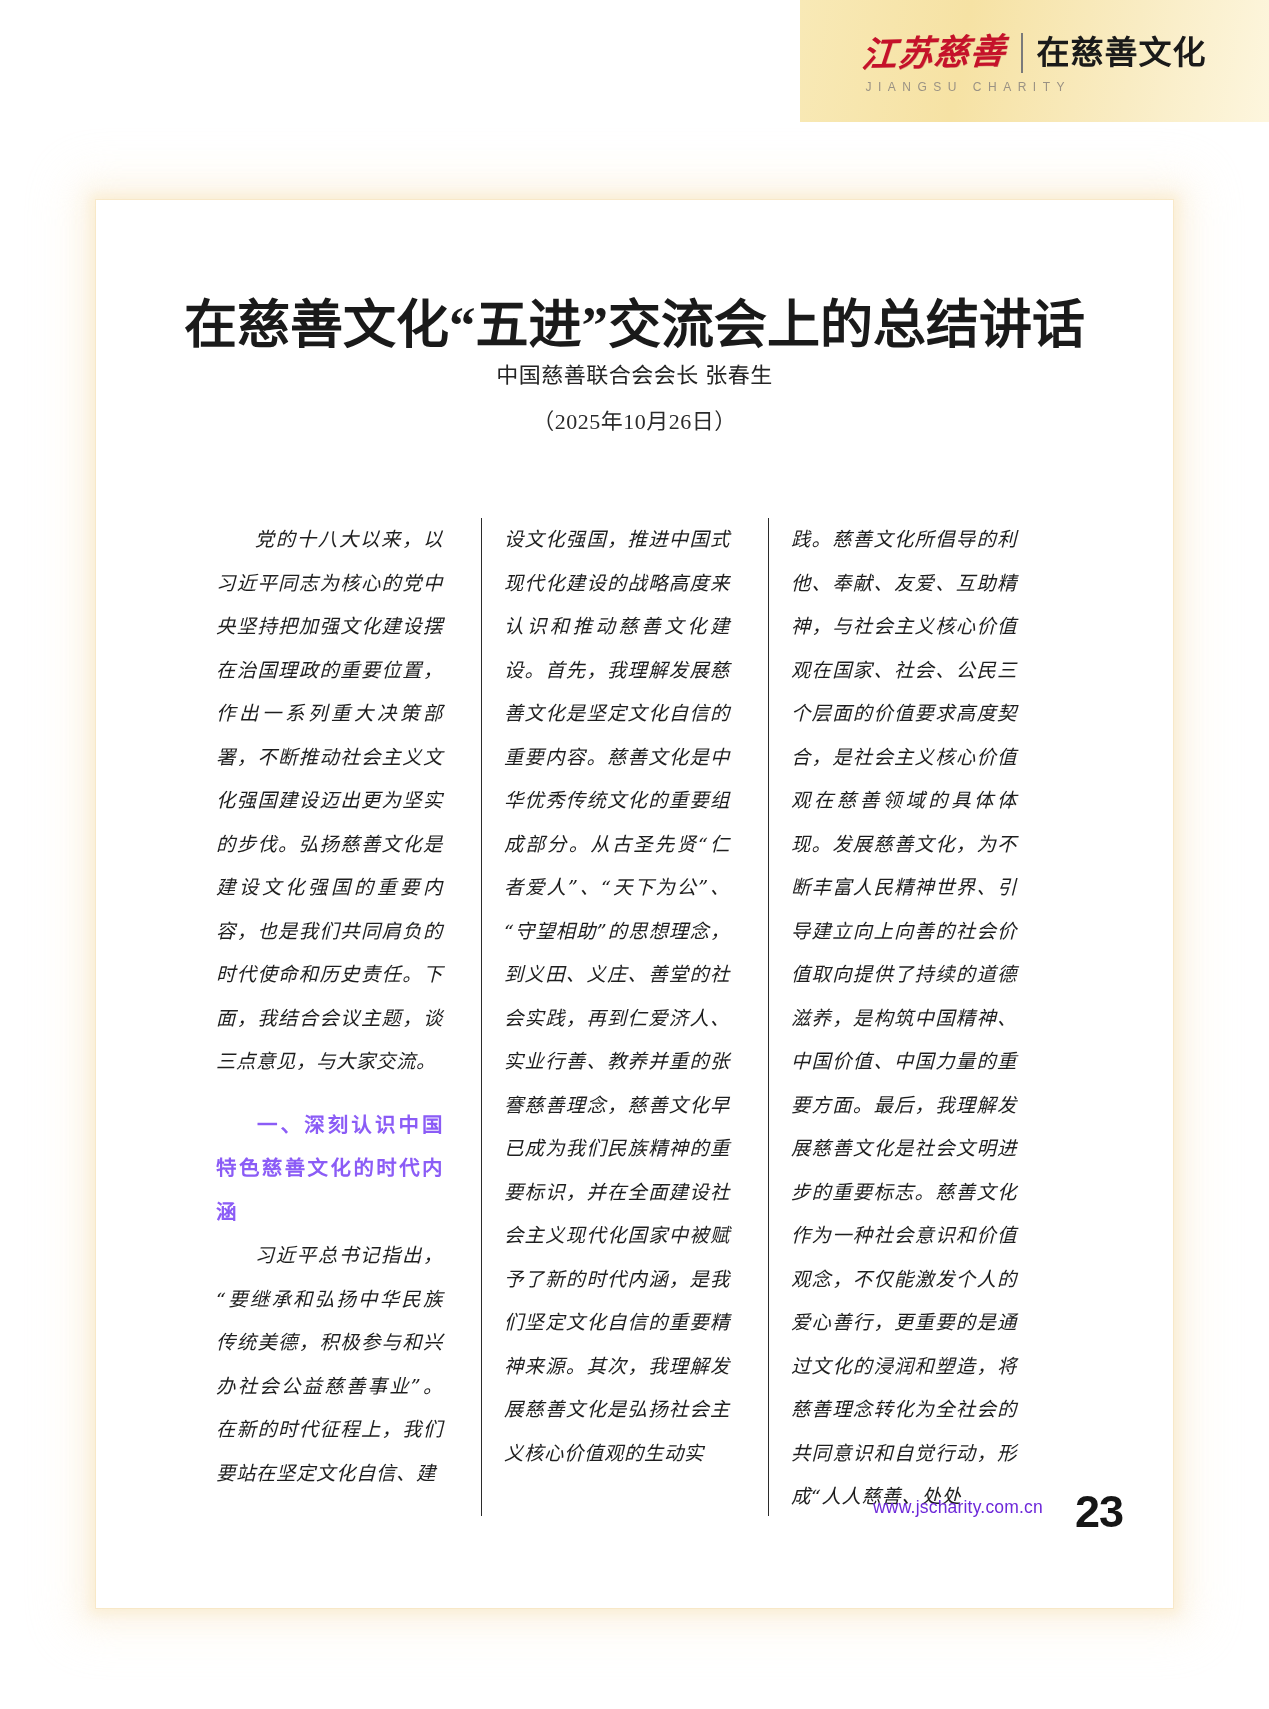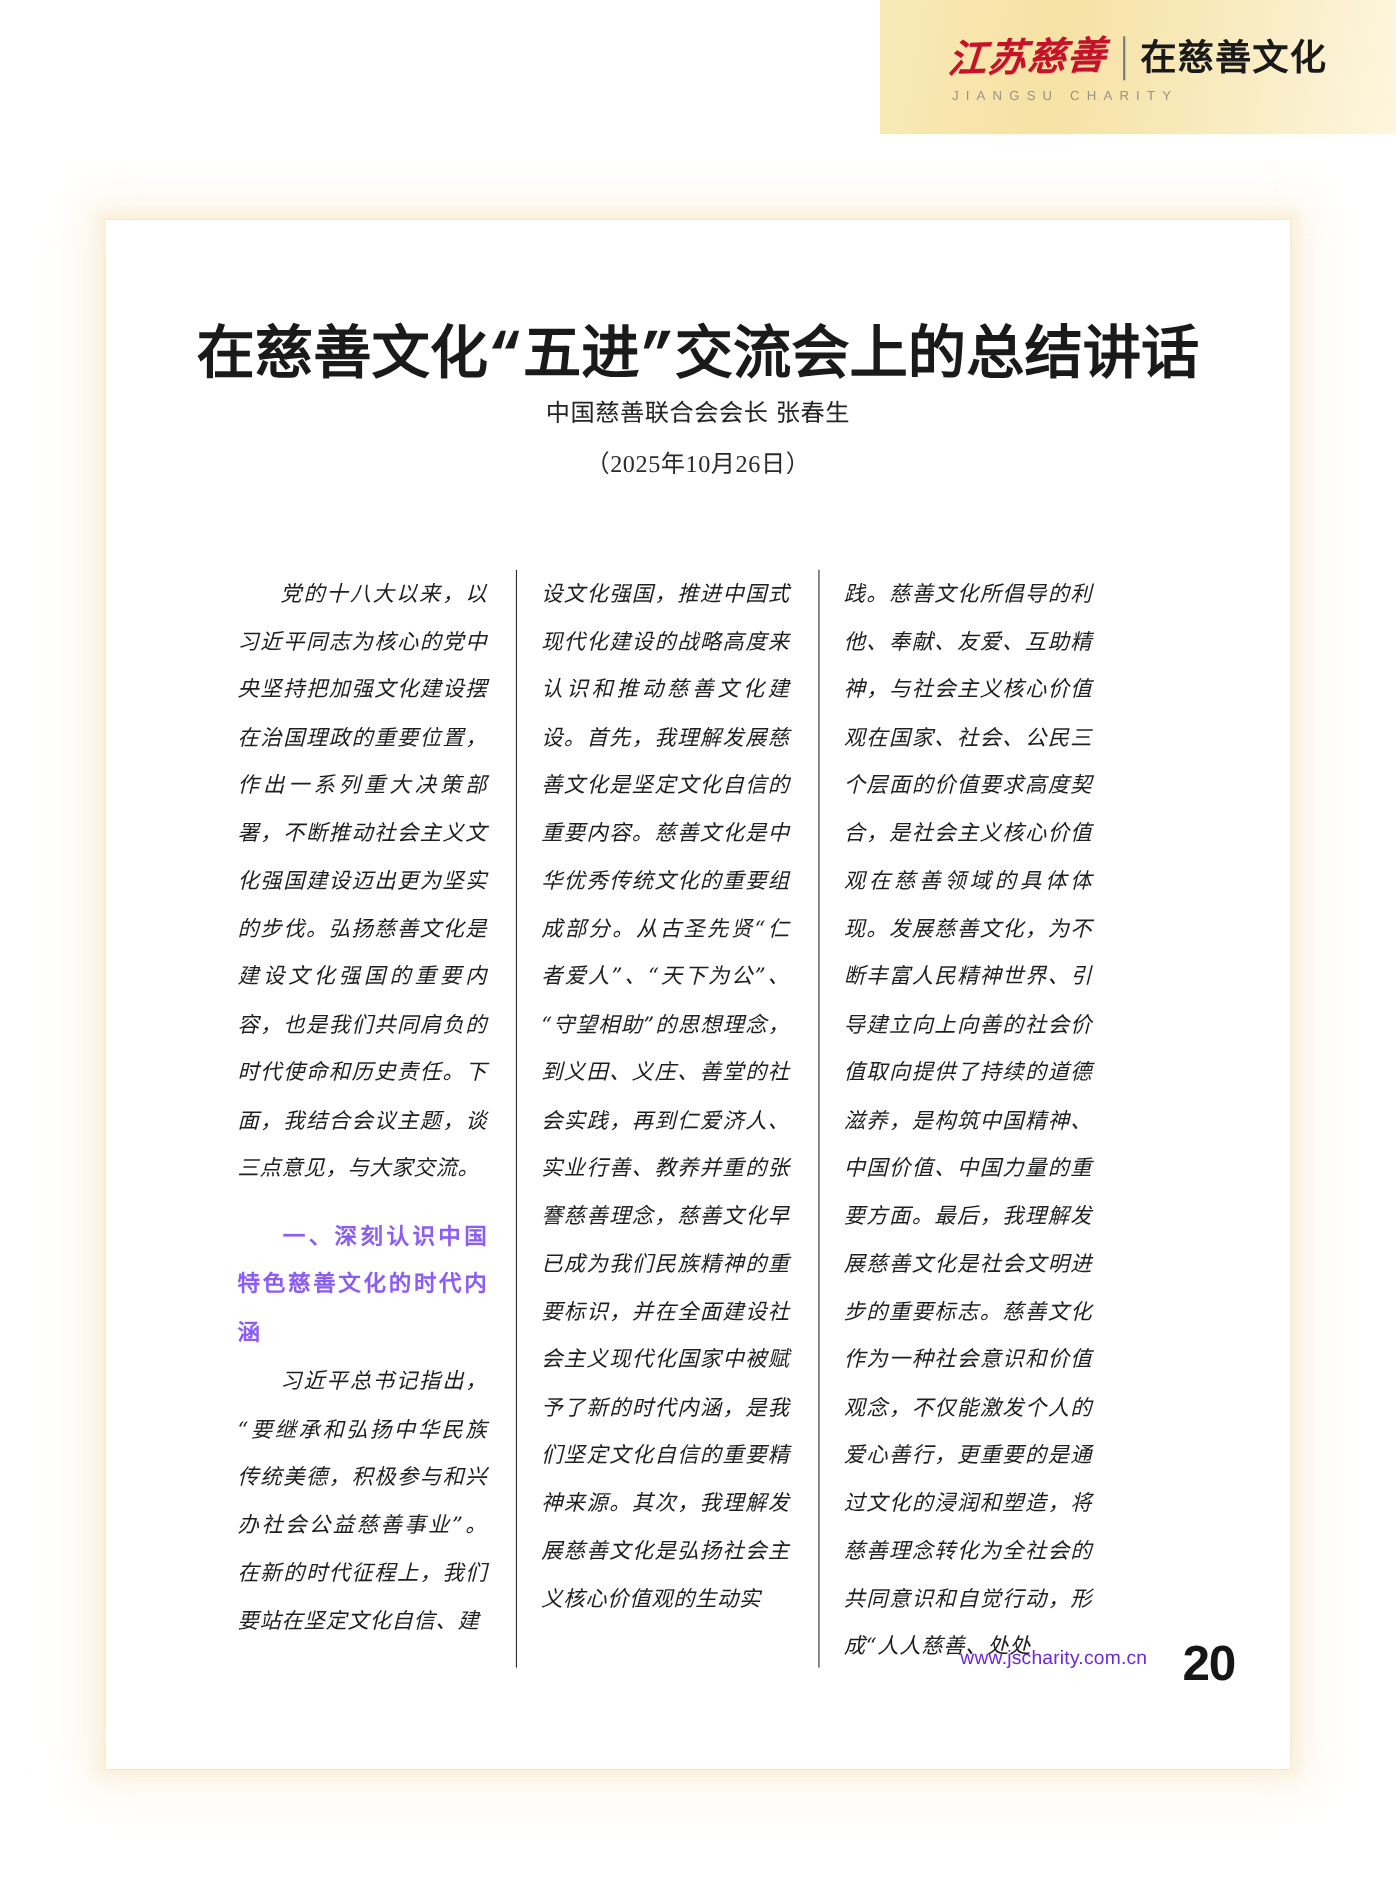--- a/index.html
+++ b/index.html
@@ -107,21 +107,21 @@
 
   
   .title-block {
     position: absolute;
     left: 0;
     right: 0;
     top: 72px;
     text-align: center;
   }
   .article-title {
-    font-family: Liberation Mono, monospace;
+    font-family: Liberation Serif, serif;
     font-size: 53px;
     font-weight: 700;
     color: #1a1a1a;
     letter-spacing: 0px;
     line-height: 1.18;
     margin: 0;
   }
   .article-byline {
     font-family: "Liberation Sans", "DejaVu Sans", sans-serif;
     font-size: 22px;
@@ -138,21 +138,21 @@
   }
 
   
   .columns {
     position: absolute;
     left: 76px;
     right: 76px;
     top: 296px;
     bottom: 70px;
     display: flex;
-    gap: 4px;
+    gap: 16px;
   }
   .col {
     width: 271px;
     position: relative;
     padding: 0 22px;
     box-sizing: border-box;
   }
   .col + .col {
     border-left: 1.5px solid #2b2b2b;
   }
@@ -262,17 +262,17 @@
       <div class="col">
         <div class="col-body">
           <p class="para cont">践。慈善文化所倡导的利他、奉献、友爱、互助精神，与社会主义核心价值观在国家、社会、公民三个层面的价值要求高度契合，是社会主义核心价值观在慈善领域的具体体现。发展慈善文化，为不断丰富人民精神世界、引导建立向上向善的社会价值取向提供了持续的道德滋养，是构筑中国精神、中国价值、中国力量的重要方面。最后，我理解发展慈善文化是社会文明进步的重要标志。慈善文化作为一种社会意识和价值观念，不仅能激发个人的爱心善行，更重要的是通过文化的浸润和塑造，将慈善理念转化为全社会的共同意识和自觉行动，形成“人人慈善、处处</p>
         </div>
       </div>
 
     </div>
 
     <div class="footer">
       <div class="footer-url">www.jscharity.com.cn</div>
-      <div class="footer-pageno">20</div>
+      <div class="footer-pageno">23</div>
     </div>
 
   </div>
 </div>
 
 </body></html>

